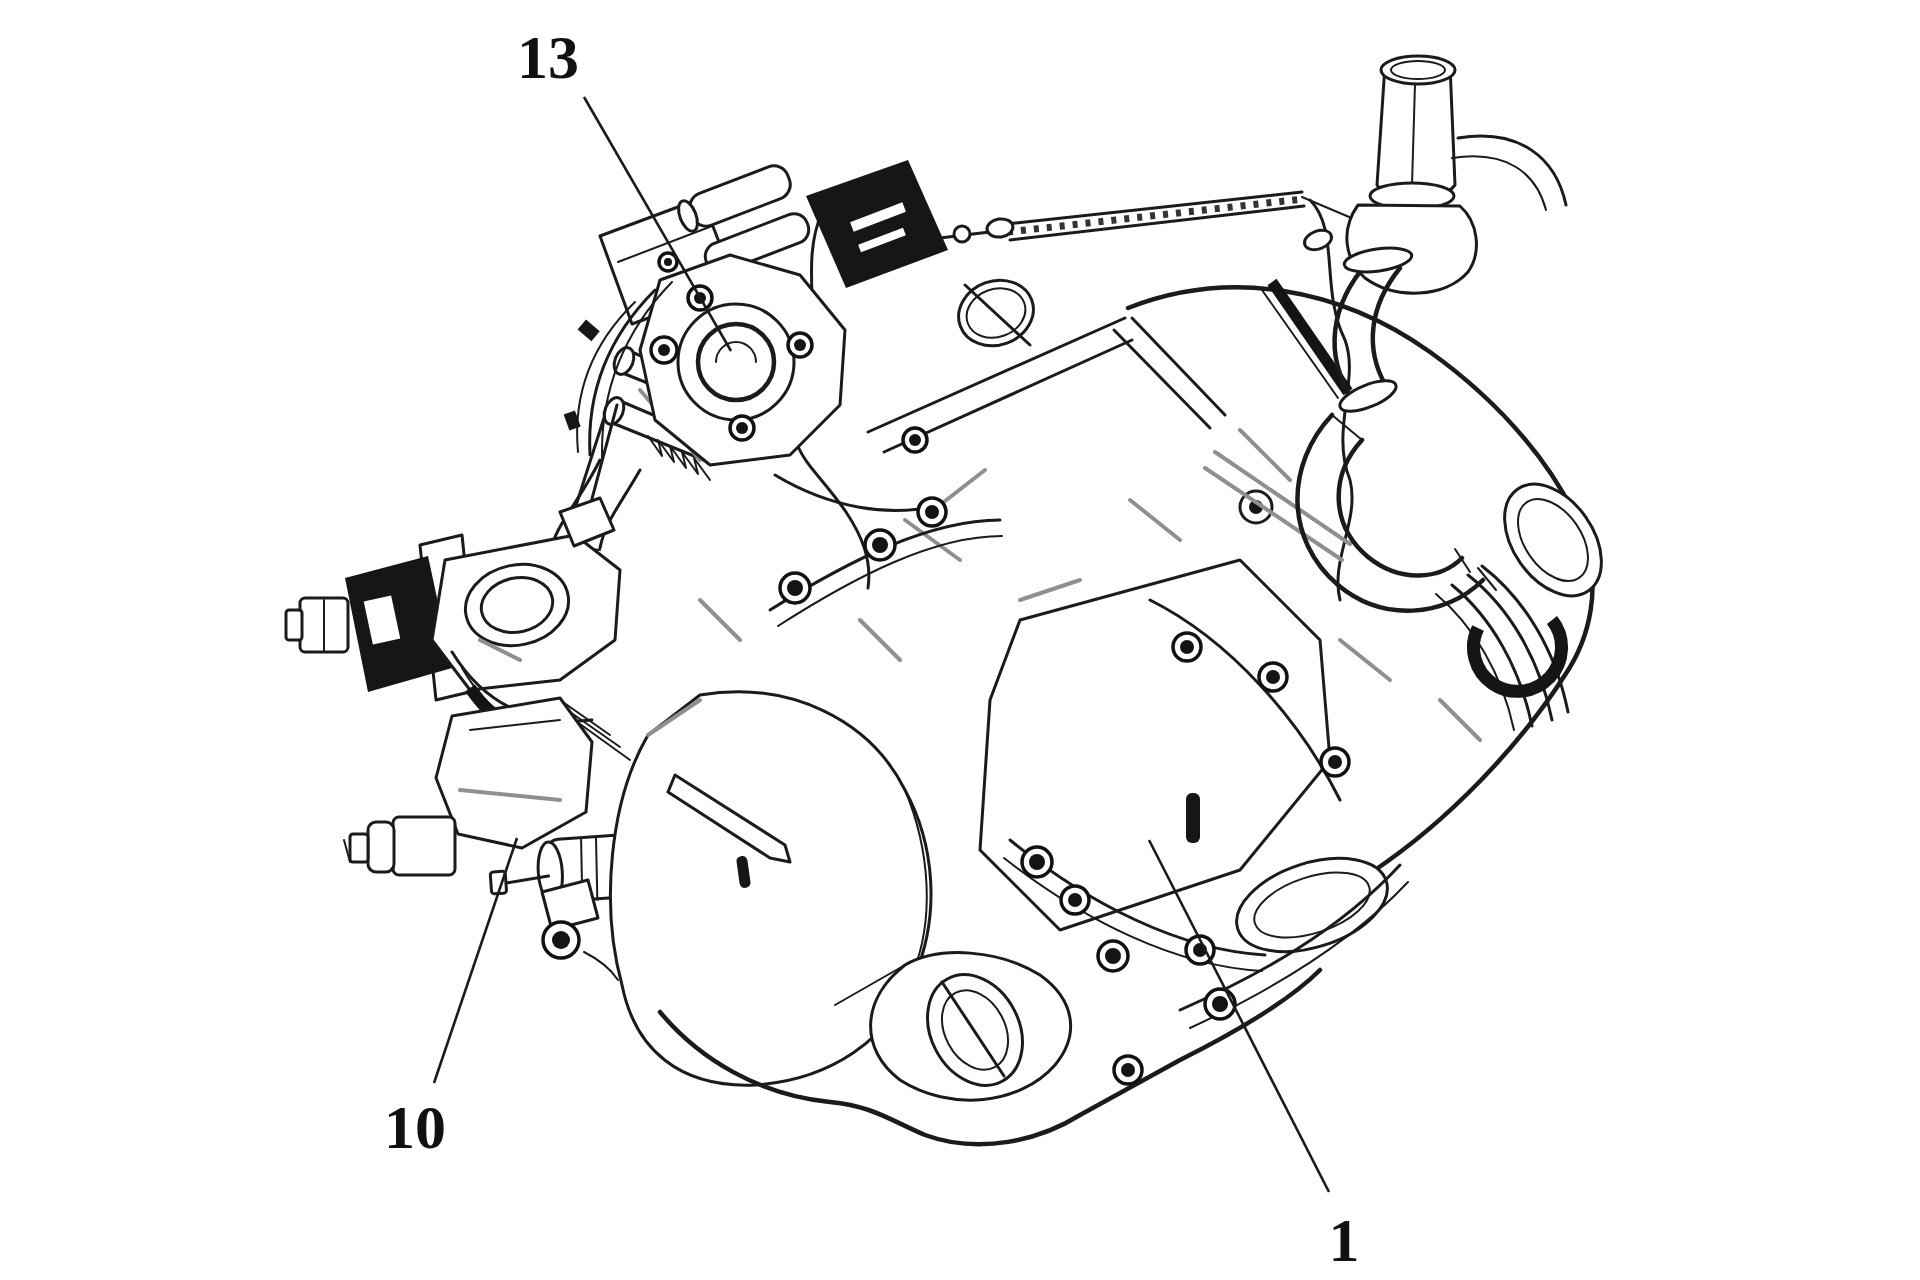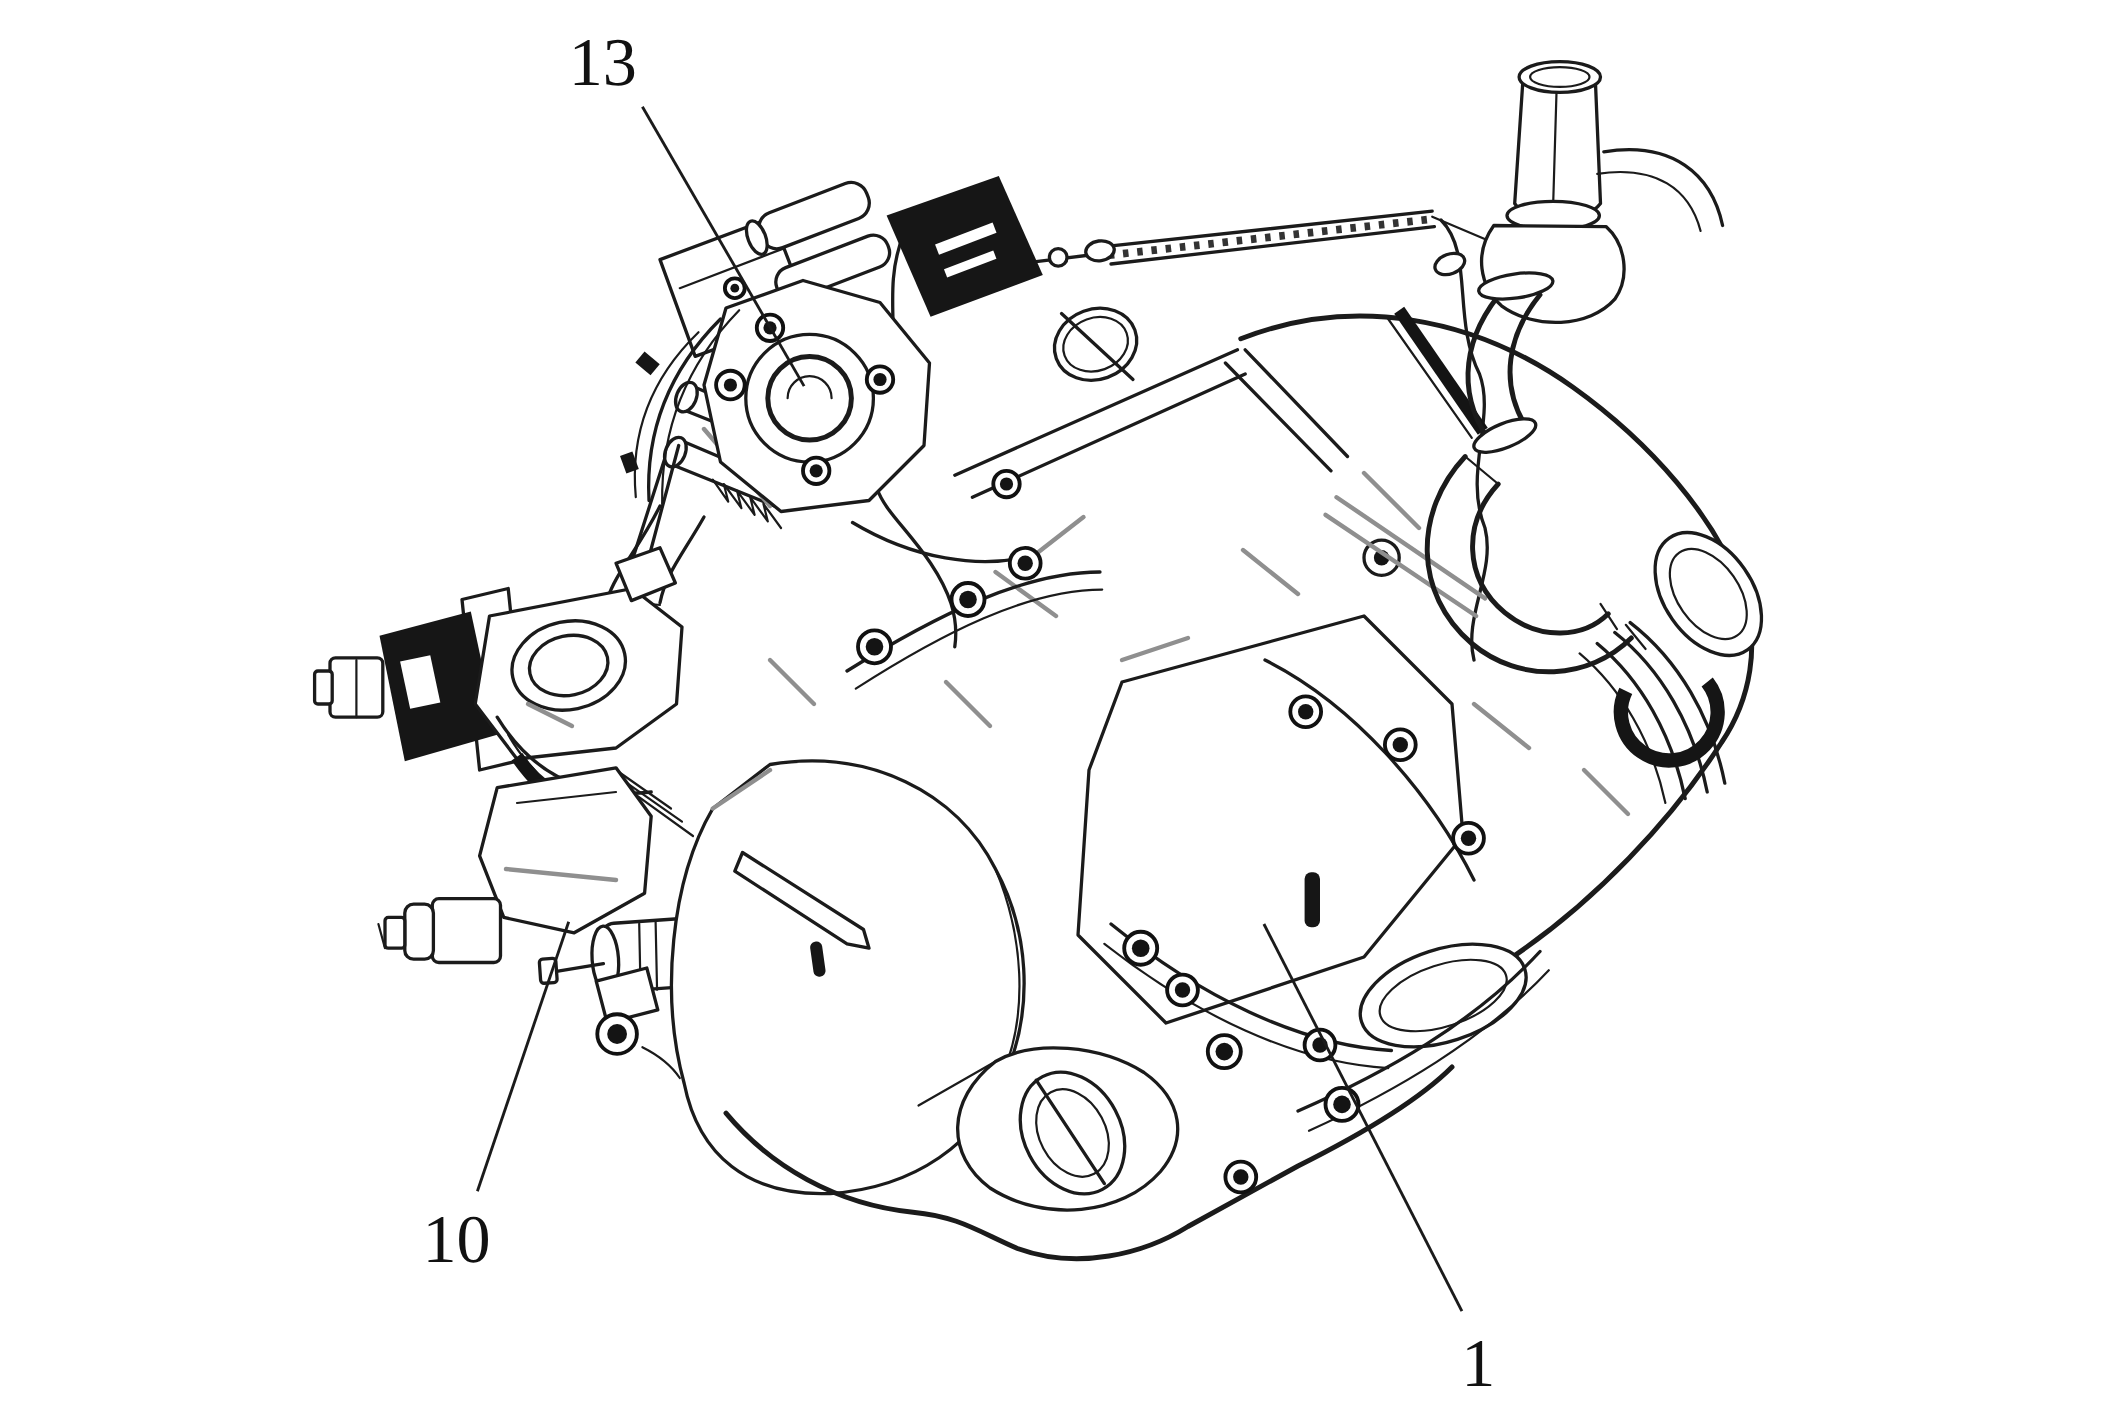--- a/index.html
+++ b/index.html
@@ -1,16 +1,16 @@
 <!DOCTYPE html>
 <html><head>
 <meta charset="utf-8">
 <style>
   html,body{margin:0;padding:0;background:#ffffff;}
-  .page{position:relative;width:1920px;height:1280px;background:#ffffff;overflow:hidden;}
+  .page{position:relative;width:1920px;height:1280px;background:#ffffff;overflow:hidden;font-weight:bold;}
   svg{position:absolute;inset:0;}
   .ln{stroke:#1b1b1b;stroke-width:3;fill:none;stroke-linecap:round;stroke-linejoin:round;}
   .ln2{stroke:#1b1b1b;stroke-width:2;fill:none;stroke-linecap:round;stroke-linejoin:round;}
   .thick{stroke-width:4.5;}
   .wht{fill:#ffffff;stroke:#1b1b1b;stroke-width:3;stroke-linejoin:round;}
   .dk{fill:#161616;stroke:none;}
   .gray{stroke:#8f8f8f;stroke-width:4;fill:none;stroke-linecap:round;}
   .bolt-o{fill:#ffffff;stroke:#111111;stroke-width:3.5;}
   .bolt-i{fill:#141414;stroke:none;}
   .callout-label{font-family:"Liberation Serif","DejaVu Serif",serif;fill:#111111;}

